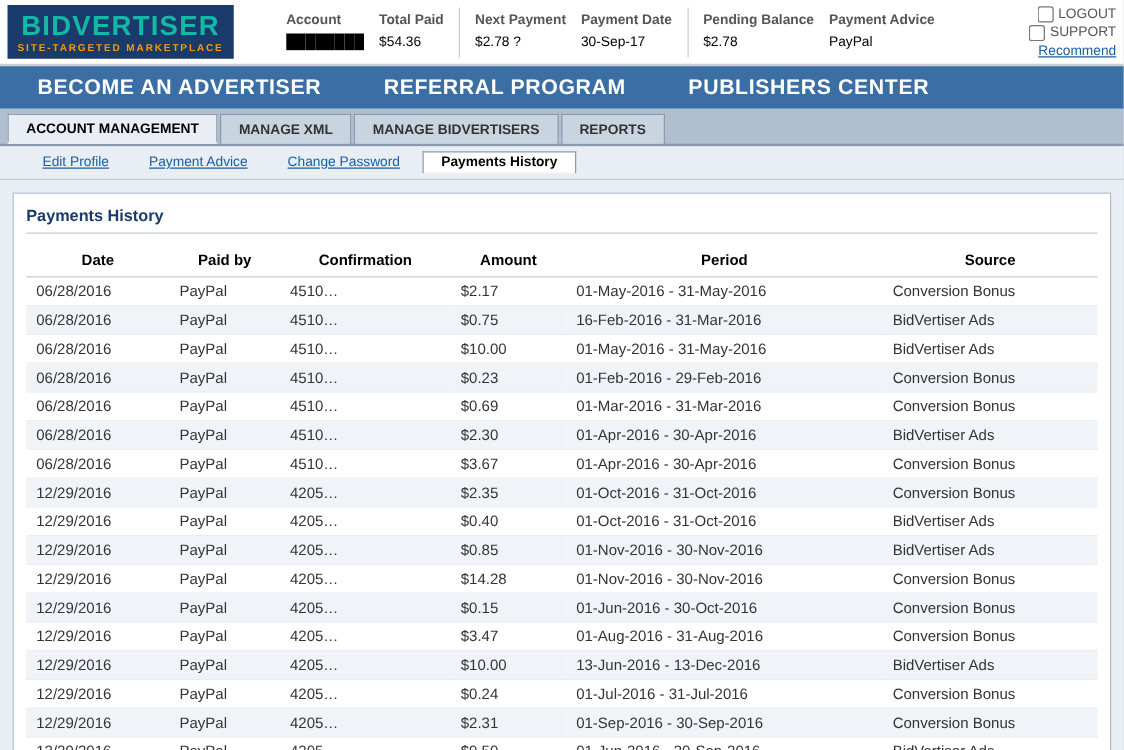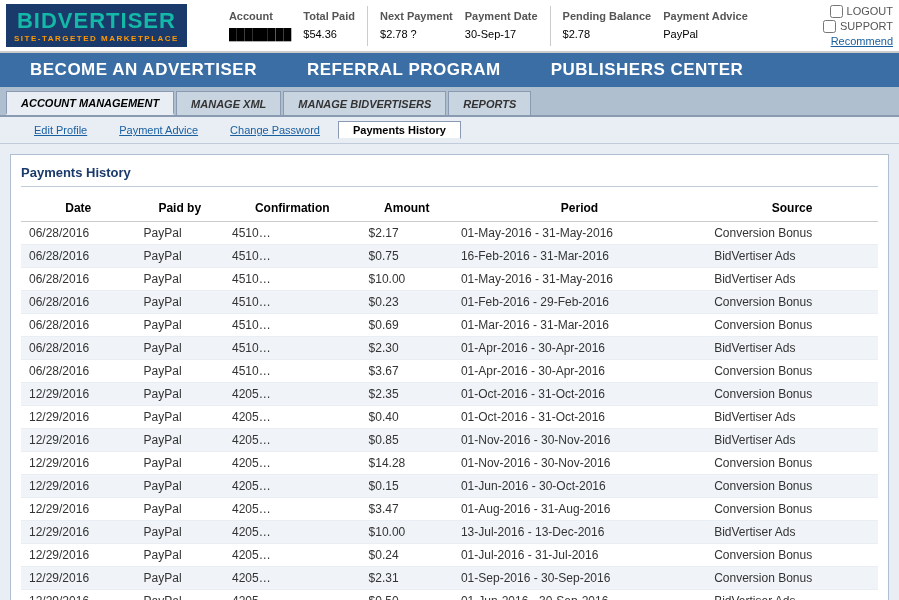--- a/index.html
+++ b/index.html
@@ -98,21 +98,20 @@
       font-weight: bold;
       cursor: pointer;
       border: 1px solid #8a9ab0;
       border-bottom: none;
       background: #c8d4e0;
       color: #333;
       margin-right: 2px;
       height: 24px;
       display: flex;
       align-items: center;
-      font-style: italic;
     }
     .tab.active {
       background: #e8eef4;
       color: #000;
       border-bottom: 2px solid #e8eef4;
     }
 
     
     #subtab-row {
       background: #e8eef4;
@@ -373,21 +372,21 @@
             <td>4205…</td>
             <td>$3.47</td>
             <td>01-Aug-2016 - 31-Aug-2016</td>
             <td>Conversion Bonus</td>
           </tr>
           <tr>
             <td>12/29/2016</td>
             <td>PayPal</td>
             <td>4205…</td>
             <td>$10.00</td>
-            <td>13-Jul-2016 - 13-Dec-2016</td>
+            <td>13-Jun-2016 - 13-Dec-2016</td>
             <td>BidVertiser Ads</td>
           </tr>
           <tr>
             <td>12/29/2016</td>
             <td>PayPal</td>
             <td>4205…</td>
             <td>$0.24</td>
             <td>01-Jul-2016 - 31-Jul-2016</td>
             <td>Conversion Bonus</td>
           </tr>

